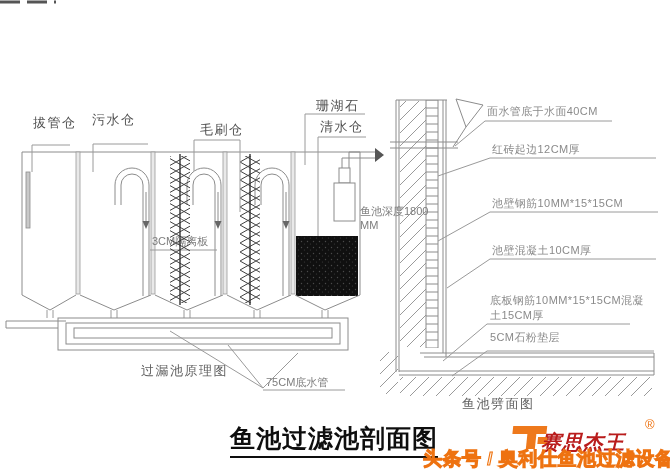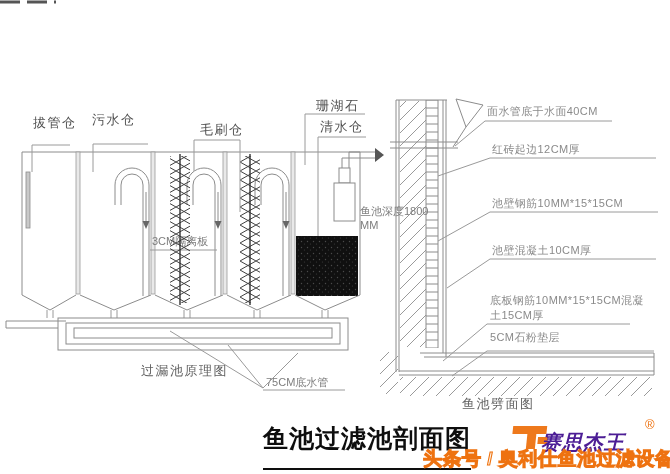--- a/index.html
+++ b/index.html
@@ -6,24 +6,24 @@
   #stage{position:relative;width:670px;height:474px;background:#ffffff;overflow:hidden;
          font-family:"Liberation Sans","DejaVu Sans",sans-serif;}
   svg{position:absolute;left:0;top:0;}
   svg text{font-family:"Liberation Sans","DejaVu Sans",sans-serif;}
   .lbl{font-size:13px;fill:#4f4f4f;letter-spacing:1.5px;}
   .lbl-sm{font-size:11px;fill:#7d7d7d;}
   .ann{font-size:11px;fill:#8a8a8a;letter-spacing:.4px;}
   .cap{font-size:13px;fill:#5f5f5f;letter-spacing:1.5px;}
   .ln{stroke:#8c8c8c;stroke-width:1;fill:none;}
   .ln2{stroke:#9a9a9a;stroke-width:1;fill:none;}
-  .title{position:absolute;left:263px;top:422px;font-size:25px;font-weight:bold;color:#0e0e0e;
-         letter-spacing:1px;border-bottom:2px solid #0e0e0e;padding-bottom:13px;white-space:nowrap;}
+  .title{position:absolute;left:230px;top:422px;font-size:25px;font-weight:bold;color:#0e0e0e;
+         letter-spacing:1px;border-bottom:2px solid #0e0e0e;padding-bottom:1px;white-space:nowrap;}
   .brand{position:absolute;left:541px;top:429px;font-size:20px;font-weight:bold;font-style:italic;
-         color:#4c1d95;letter-spacing:1px;white-space:nowrap;z-index:2;}
+         color:#b91c1c;letter-spacing:1px;white-space:nowrap;z-index:2;}
   .reg{position:absolute;left:645px;top:417px;font-size:13px;color:#ee7210;z-index:2;}
   .wm{position:absolute;left:423px;top:446px;font-size:19px;font-weight:bold;white-space:nowrap;
       color:rgba(255,243,231,0.95);-webkit-text-stroke:1.1px #ee7210;letter-spacing:.5px;z-index:3;}
 </style>
 </head>
 <body>
 
 <div id="stage">
 
 <svg width="670" height="474" viewBox="0 0 670 474">

